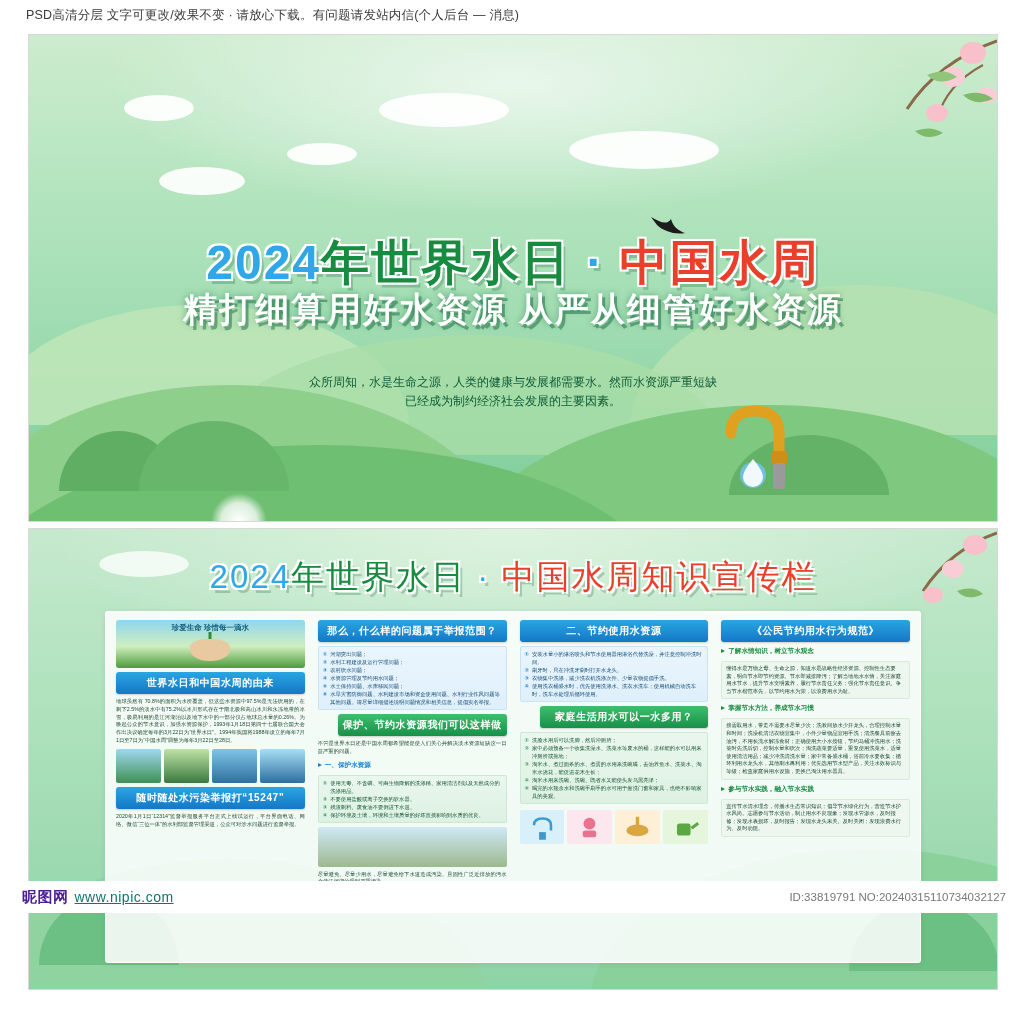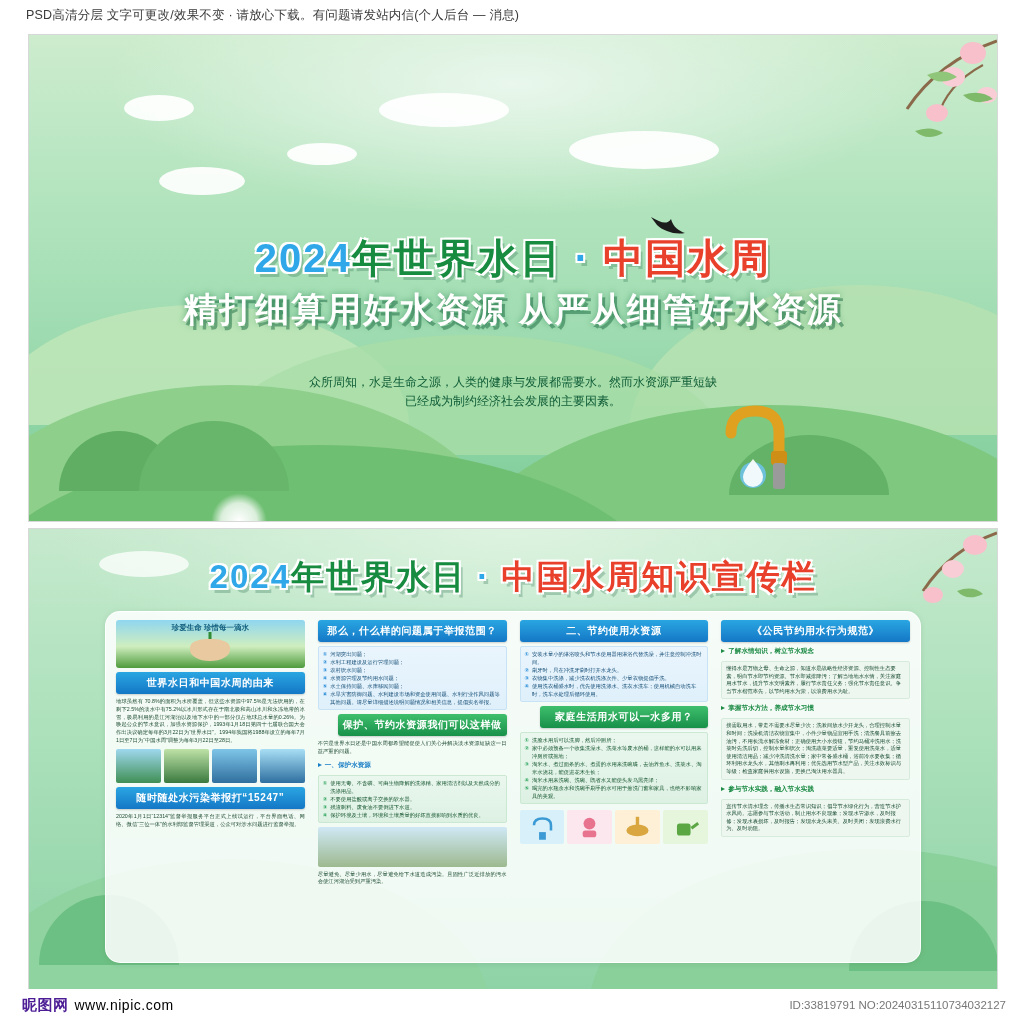--- a/index.html
+++ b/index.html
@@ -2,21 +2,21 @@
 <html><head>
 <meta charset="utf-8">
 <style>
   html,body{margin:0;padding:0;}
   body{
     width:1024px;height:1021px;overflow:hidden;
     background:#ffffff;
     font-family:"Liberation Sans","DejaVu Sans",sans-serif;
     color:#222;
   }
-  .page{position:relative;width:1024px;height:1021px;}
+  .page{position:relative;width:1024px;height:913px;}
 
   
   .topbar{
     position:absolute;left:0;top:0;width:1024px;height:30px;
     background:#ffffff;display:flex;align-items:center;
     font-size:12.5px;color:#3a3a3a;padding-left:26px;box-sizing:border-box;
     letter-spacing:.2px;white-space:nowrap;
   }
 
   
@@ -36,21 +36,21 @@
   }
 
   
   .hill{position:absolute;border-radius:50% 50% 0 0 / 100% 100% 0 0;}
   .cloud{position:absolute;background:#fff;border-radius:50%;opacity:.92;}
   .cloud:before,.cloud:after{content:"";position:absolute;background:#fff;border-radius:50%;}
 
   
   .titleA{
     position:absolute;left:0;right:0;top:196px;text-align:center;
-    font-size:40px;font-weight:bold;letter-spacing:2px;
+    font-size:48px;font-weight:bold;letter-spacing:2px;
     -webkit-text-stroke:0px;
   }
   .titleA .y{color:#2fa7e8;text-shadow:2px 2px 0 #ffffff,-2px -2px 0 #ffffff,2px -2px 0 #fff,-2px 2px 0 #fff, 4px 5px 0 rgba(20,90,60,.25);}
   .titleA .r{color:#e8402a;text-shadow:2px 2px 0 #ffffff,-2px -2px 0 #ffffff,2px -2px 0 #fff,-2px 2px 0 #fff, 4px 5px 0 rgba(20,90,60,.25);}
   .titleA .g{color:#178b3f;text-shadow:2px 2px 0 #ffffff,-2px -2px 0 #ffffff,2px -2px 0 #fff,-2px 2px 0 #fff, 4px 5px 0 rgba(20,90,60,.25);}
   .subA{
     position:absolute;left:0;right:0;top:252px;text-align:center;
     font-size:34px;font-weight:bold;color:#ffffff;letter-spacing:2px;
     text-shadow:0 0 6px rgba(25,120,70,.55), 3px 4px 0 rgba(16,95,55,.45);
   }
@@ -60,32 +60,32 @@
     letter-spacing:1px;box-shadow:0 2px 4px rgba(0,0,0,.15);
   }
   .paraA{
     position:absolute;left:0;right:0;top:338px;text-align:center;
     font-size:12px;line-height:19px;color:#0f5c36;
   }
 
   
   .titleB{
     position:absolute;left:0;right:0;top:26px;text-align:center;
-    font-size:33px;font-weight:bold;letter-spacing:2px;
+    font-size:33px;font-weight:normal;letter-spacing:2px;
   }
   .titleB .y{color:#2fa7e8;text-shadow:2px 2px 0 #fff,-2px -2px 0 #fff,2px -2px 0 #fff,-2px 2px 0 #fff,4px 5px 0 rgba(20,90,60,.25);}
   .titleB .r{color:#e8402a;text-shadow:2px 2px 0 #fff,-2px -2px 0 #fff,2px -2px 0 #fff,-2px 2px 0 #fff,4px 5px 0 rgba(20,90,60,.25);}
   .titleB .g{color:#178b3f;text-shadow:2px 2px 0 #fff,-2px -2px 0 #fff,2px -2px 0 #fff,-2px 2px 0 #fff,4px 5px 0 rgba(20,90,60,.25);}
 
   
   .board{
     position:absolute;left:76px;top:82px;width:816px;height:352px;
     background:rgba(255,255,255,.86);
     border:1px solid rgba(255,255,255,.9);
-    border-radius:15px;
+    border-radius:3px;
     display:flex;gap:13px;padding:8px 10px;box-sizing:border-box;
     box-shadow:0 1px 6px rgba(0,0,0,.08);
   }
   .col{width:25%;display:flex;flex-direction:column;gap:4px;}
 
   .banner{
     border-radius:3px;color:#fff;font-weight:bold;font-size:10px;
     text-align:center;padding:4px 2px;letter-spacing:.6px;
     background:linear-gradient(180deg,#2aa6e2,#1477c6);
     box-shadow:0 1px 2px rgba(0,0,0,.18);
@@ -148,21 +148,21 @@
   .faucet{position:absolute;right:196px;top:362px;width:90px;height:96px;}
 
   
   .bottombar{
     position:absolute;left:0;bottom:0;width:1024px;height:32px;background:#fff;
     display:flex;align-items:center;justify-content:space-between;
     padding:0 18px 0 22px;box-sizing:border-box;
   }
   .brand{font-size:15px;color:#3b3b3b;letter-spacing:.5px;display:flex;align-items:center;gap:6px;}
   .brand .zh{color:#4c1d95;font-weight:bold;}
-  .brand .url{color:#000000;font-size:14px;}
+  .brand .url{color:#0f766e;font-size:14px;text-decoration:underline;}
   .idtext{font-size:11.5px;color:#777;}
 
   .dand{position:absolute;border-radius:50%;background:radial-gradient(circle,#ffffff 0%,rgba(255,255,255,.75) 45%,rgba(255,255,255,0) 70%);}
 </style>
 </head>
 <body>
 
 <div class="page">
 
   <div class="topbar">

